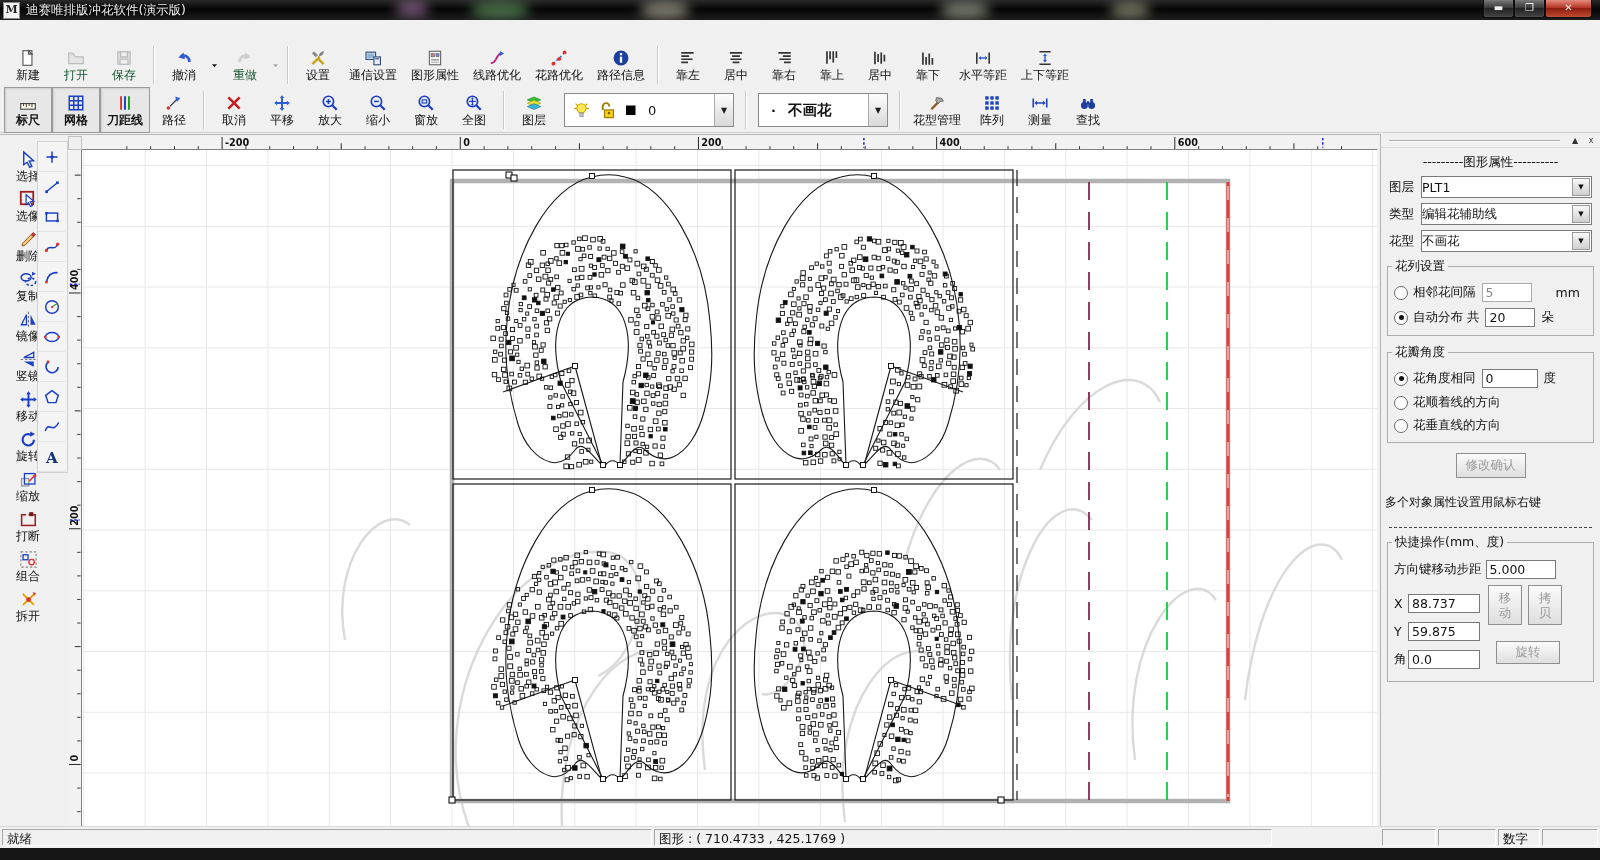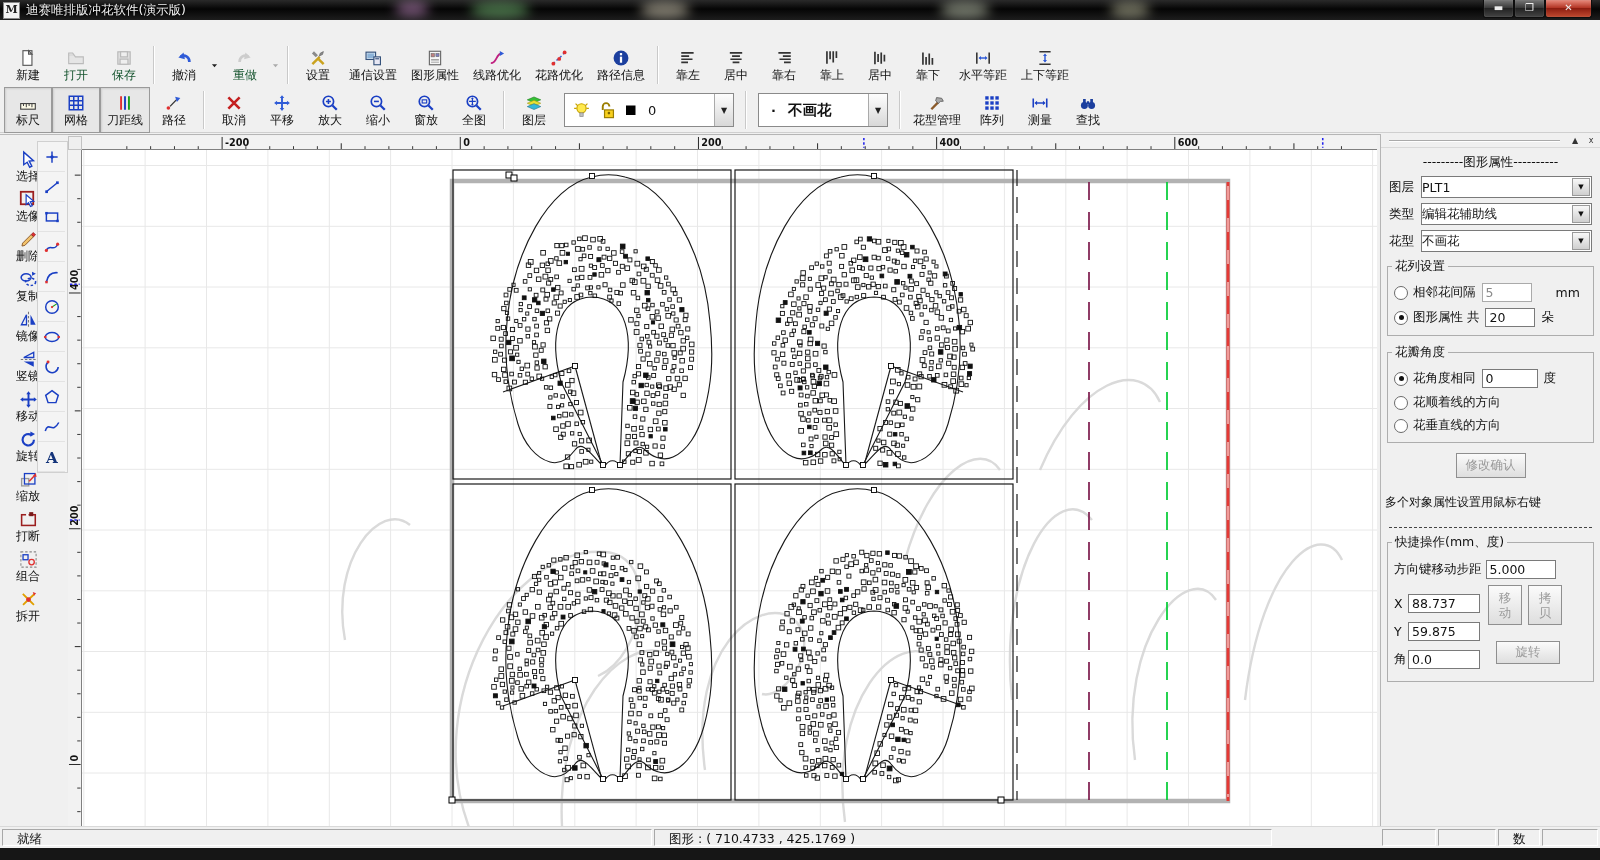--- a/index.html
+++ b/index.html
@@ -26,21 +26,21 @@
   .toolbar{position:absolute;left:0;width:1600px;background:#f0f0f0;display:flex;align-items:center;}
   #toolbar-main{top:42px;height:46px;border-bottom:1px solid #e6e6e6;}
   #toolbar-view{top:88px;height:44px;border-bottom:1px solid #cfcfcf;}
   .tsep{width:1px;height:38px;background:#c9c9c9;border-right:1px solid #fff;margin:0 5px;}
   .tbtn{display:flex;flex-direction:column;align-items:center;justify-content:center;
     padding:1px 6px;min-width:34px;height:42px;border:1px solid transparent;}
   .tbtn .ic{width:22px;height:20px;display:flex;align-items:center;justify-content:center;}
   .tbtn .lbl{font-size:12px;line-height:14px;white-space:nowrap;}
   .tbtn.disabled{color:#14532d;}
   .tbtn.disabled svg{filter:grayscale(1) opacity(.55);}
-  .tbtn.pressed{border:1px solid #9a9a9a;background:#e7e7e7;box-shadow:inset 1px 1px 2px #cfcfcf;}
+  .tbtn.pressed{border:1px solid #9a9a9a;background:#e7e7e7;box-shadow:inset 1px 1px 2px #cfcfcf;font-weight:bold;}
   .caretbtn{width:13px;height:40px;display:flex;align-items:flex-end;justify-content:center;padding-bottom:14px;box-sizing:border-box;}
   .combo{height:32px;background:#fff;border:1px solid #8a8a8a;display:flex;align-items:center;margin:0 6px;}
   .combo .dd{width:18px;height:100%;margin-left:auto;border-left:1px solid #aaa;
      background:linear-gradient(#fdfdfd,#d8d8d8);display:flex;align-items:center;justify-content:center;font-size:8px;color:#222;}
   
   #left-tools{position:absolute;left:0;top:134px;width:68px;bottom:33px;background:#f0f0f0;border-top:1px solid #bbb;}
   #lt-col1{position:absolute;left:0;top:12px;width:56px;}
   #lt-col2{position:absolute;left:37px;top:6px;width:29px;border:1px solid #d0d0d0;background:#f4f4f4;}
   .ltool{display:flex;flex-direction:column;align-items:center;padding:3px 0 4px;}
   .ltool .lbl{font-size:12px;line-height:14px;}
@@ -72,21 +72,21 @@
   .pinput{background:#fff;border:1px solid #7a7a7a;height:17px;padding:0 3px;font-size:12.5px;display:inline-flex;align-items:center;}
   .pinput.dim{color:#8a8a8a;border-color:#aaa;}
   .pbutton{border:1px solid #8f8f8f;background:linear-gradient(#fbfbfb,#dedede);text-align:center;color:#9a9a9a;}
   #confirm-btn{display:block;margin:10px auto 6px;width:68px;height:23px;line-height:22px;font-size:12.5px;}
   #panel-note{margin:16px 4px;font-size:12px;white-space:nowrap;}
   #panel-dash{margin:7px 8px 2px;border-top:1px dashed #444;}
   .qrow{display:flex;align-items:center;margin:7px 2px 0;}
   .twoLine{width:34px;height:40px;font-size:12.5px;line-height:15px;padding-top:4px;box-sizing:border-box;}
   
   #statusbar{position:absolute;left:0;bottom:12px;width:1600px;height:21px;background:#f0f0f0;border-top:1px solid #d9d9d9;font-size:12.5px;}
-  .scell{position:absolute;top:2px;bottom:2px;border:1px solid;border-color:#a8a8a8 #fff #fff #a8a8a8;padding:1px 14px;box-sizing:border-box;}
+  .scell{position:absolute;top:2px;bottom:2px;border:1px solid;border-color:#a8a8a8 #fff #fff #a8a8a8;padding:1px 4px;box-sizing:border-box;}
   #bottom-strip{position:absolute;left:0;bottom:0;width:1600px;height:12px;background:#161616;}
   svg{display:block;}
 </style>
 </head>
 <body>
 
 <div id="win">
 
   <div id="titlebar">
     <div class="blob" style="left:470px;width:60px;height:16px;background:#7ec87e"></div>
@@ -2425,21 +2425,21 @@
       <div class="radio-row">
         <span class="radio"></span>
         <span>相邻花间隔</span>
         <span class="pinput dim" style="width:42px;margin-left:6px">5</span>
         <span style="margin-left:24px">mm</span>
       </div>
       <div class="radio-row">
         <span class="radio sel">
             <span class="dot"></span>
           </span>
-        <span>图形属性 共</span>
+        <span>自动分布 共</span>
         <span class="pinput" style="width:42px;margin-left:6px">20</span>
         <span style="margin-left:6px">朵</span>
       </div>
     </fieldset>
 
     <fieldset>
       <legend>花瓣角度</legend>
       <div class="radio-row">
         <span class="radio sel">
             <span class="dot"></span>

